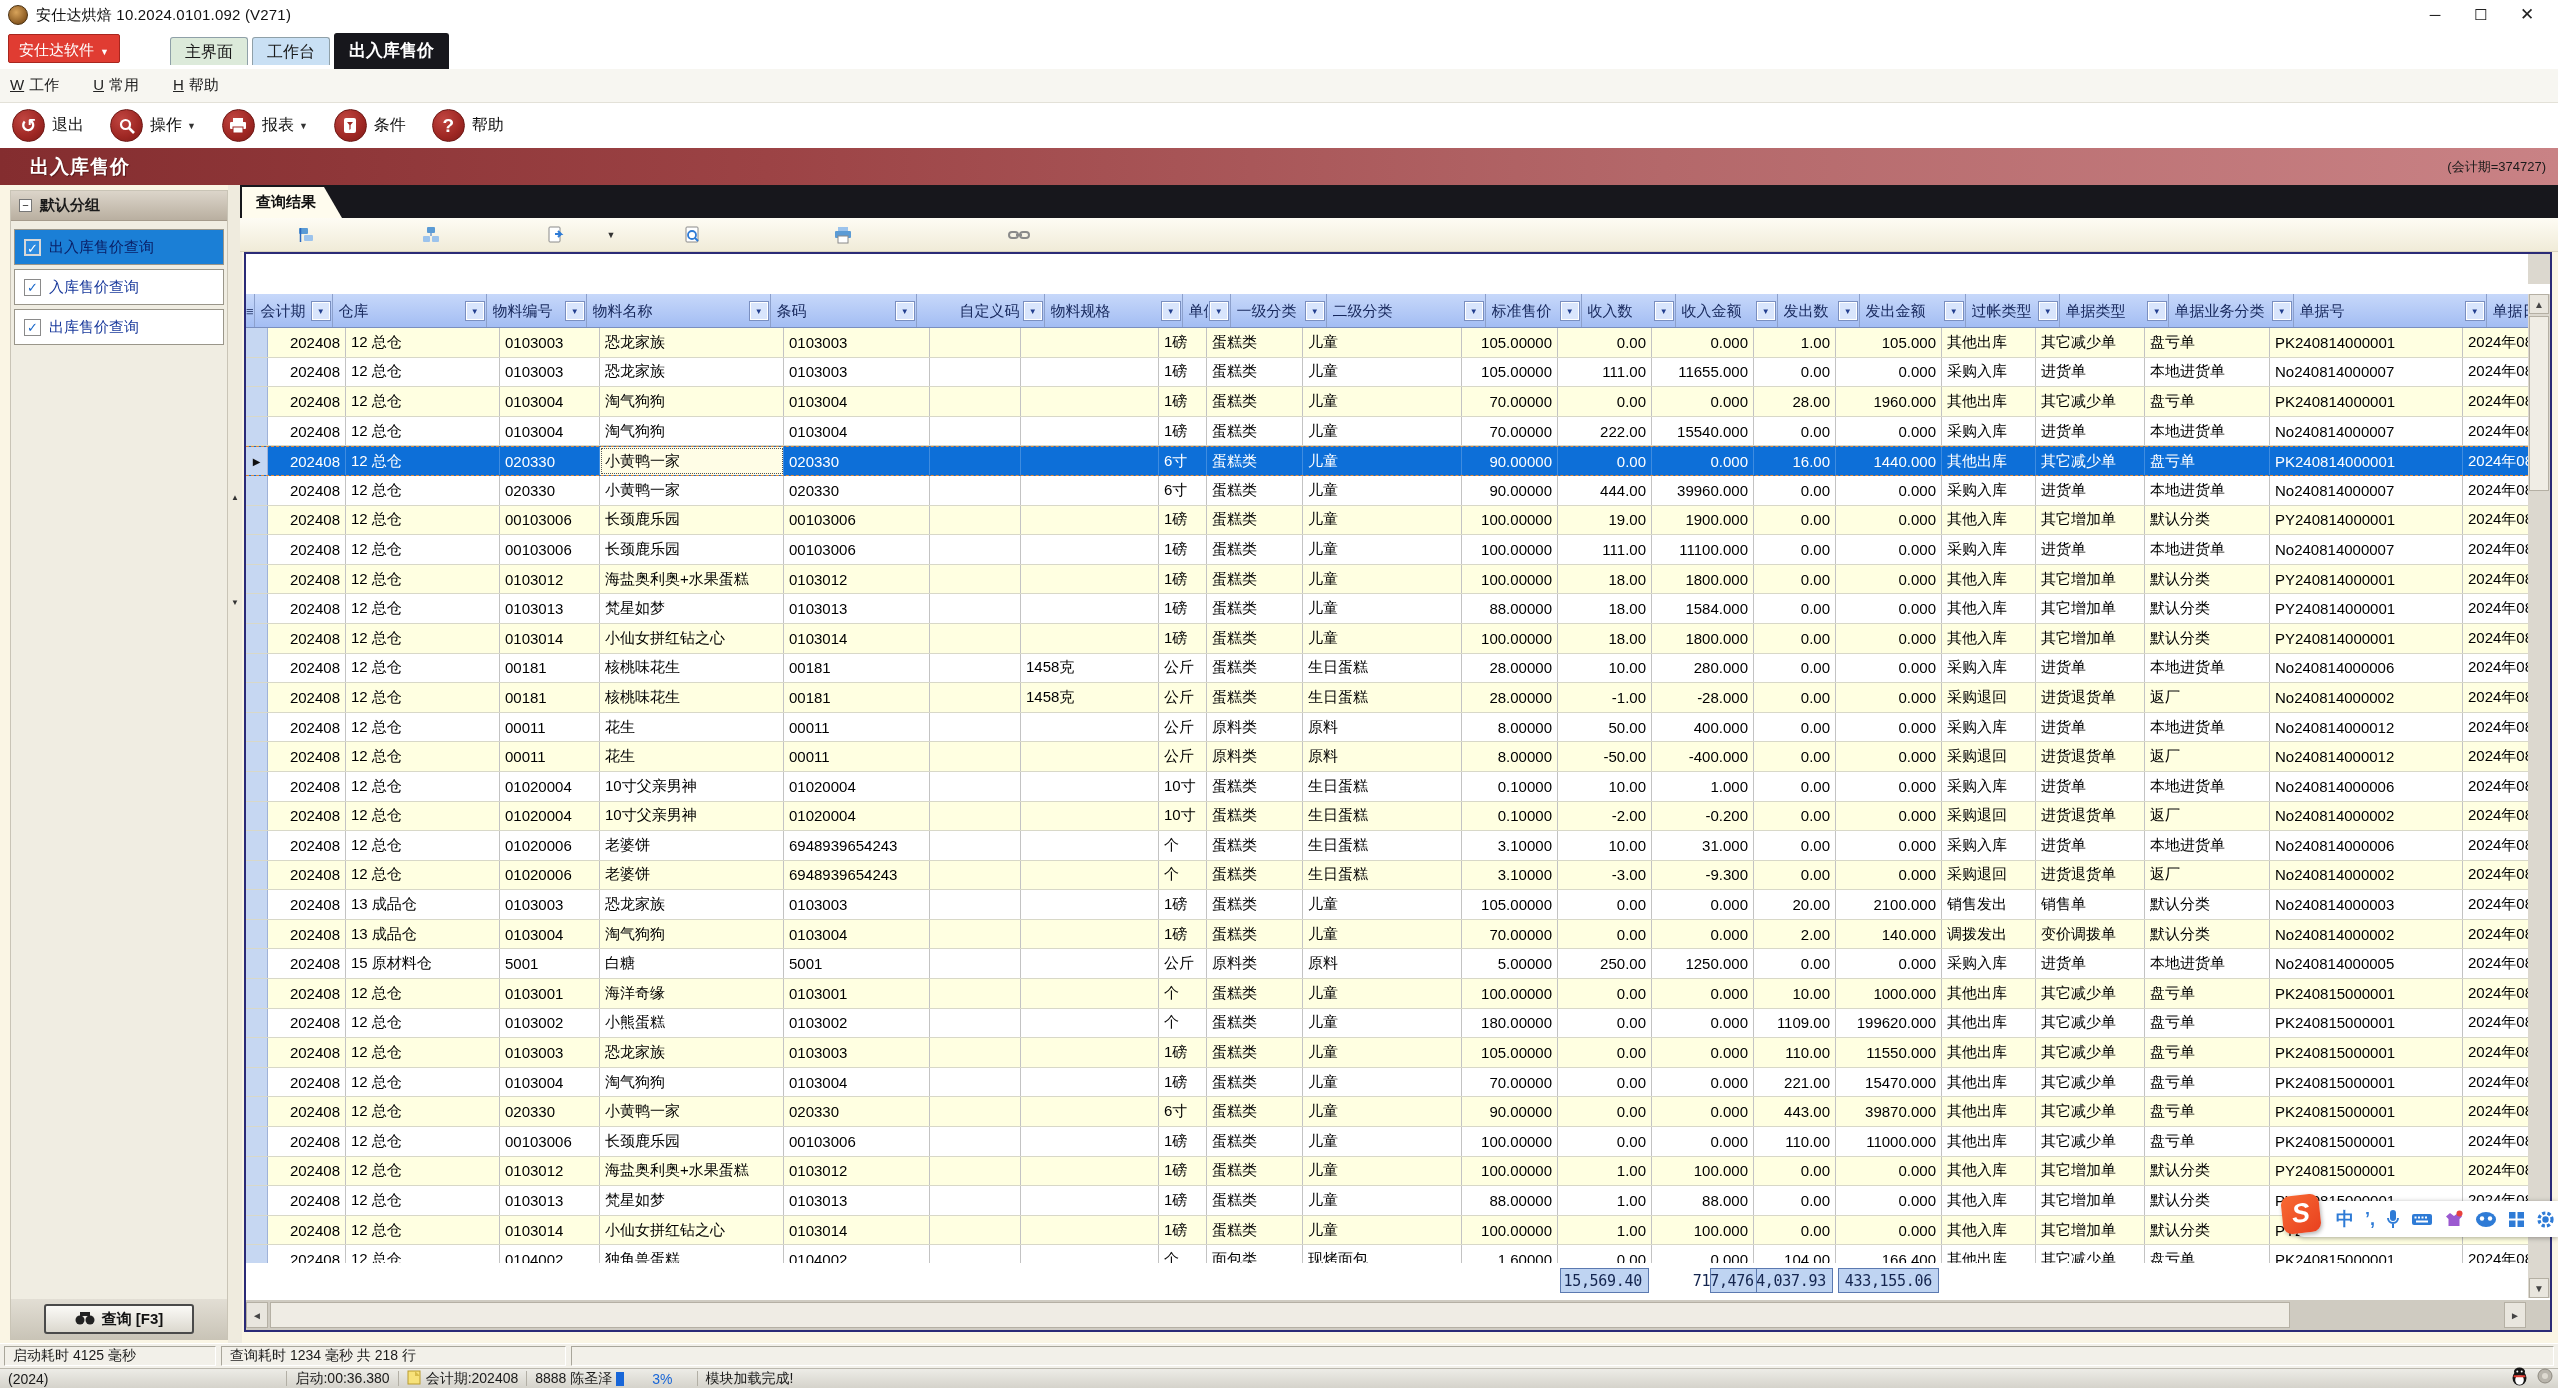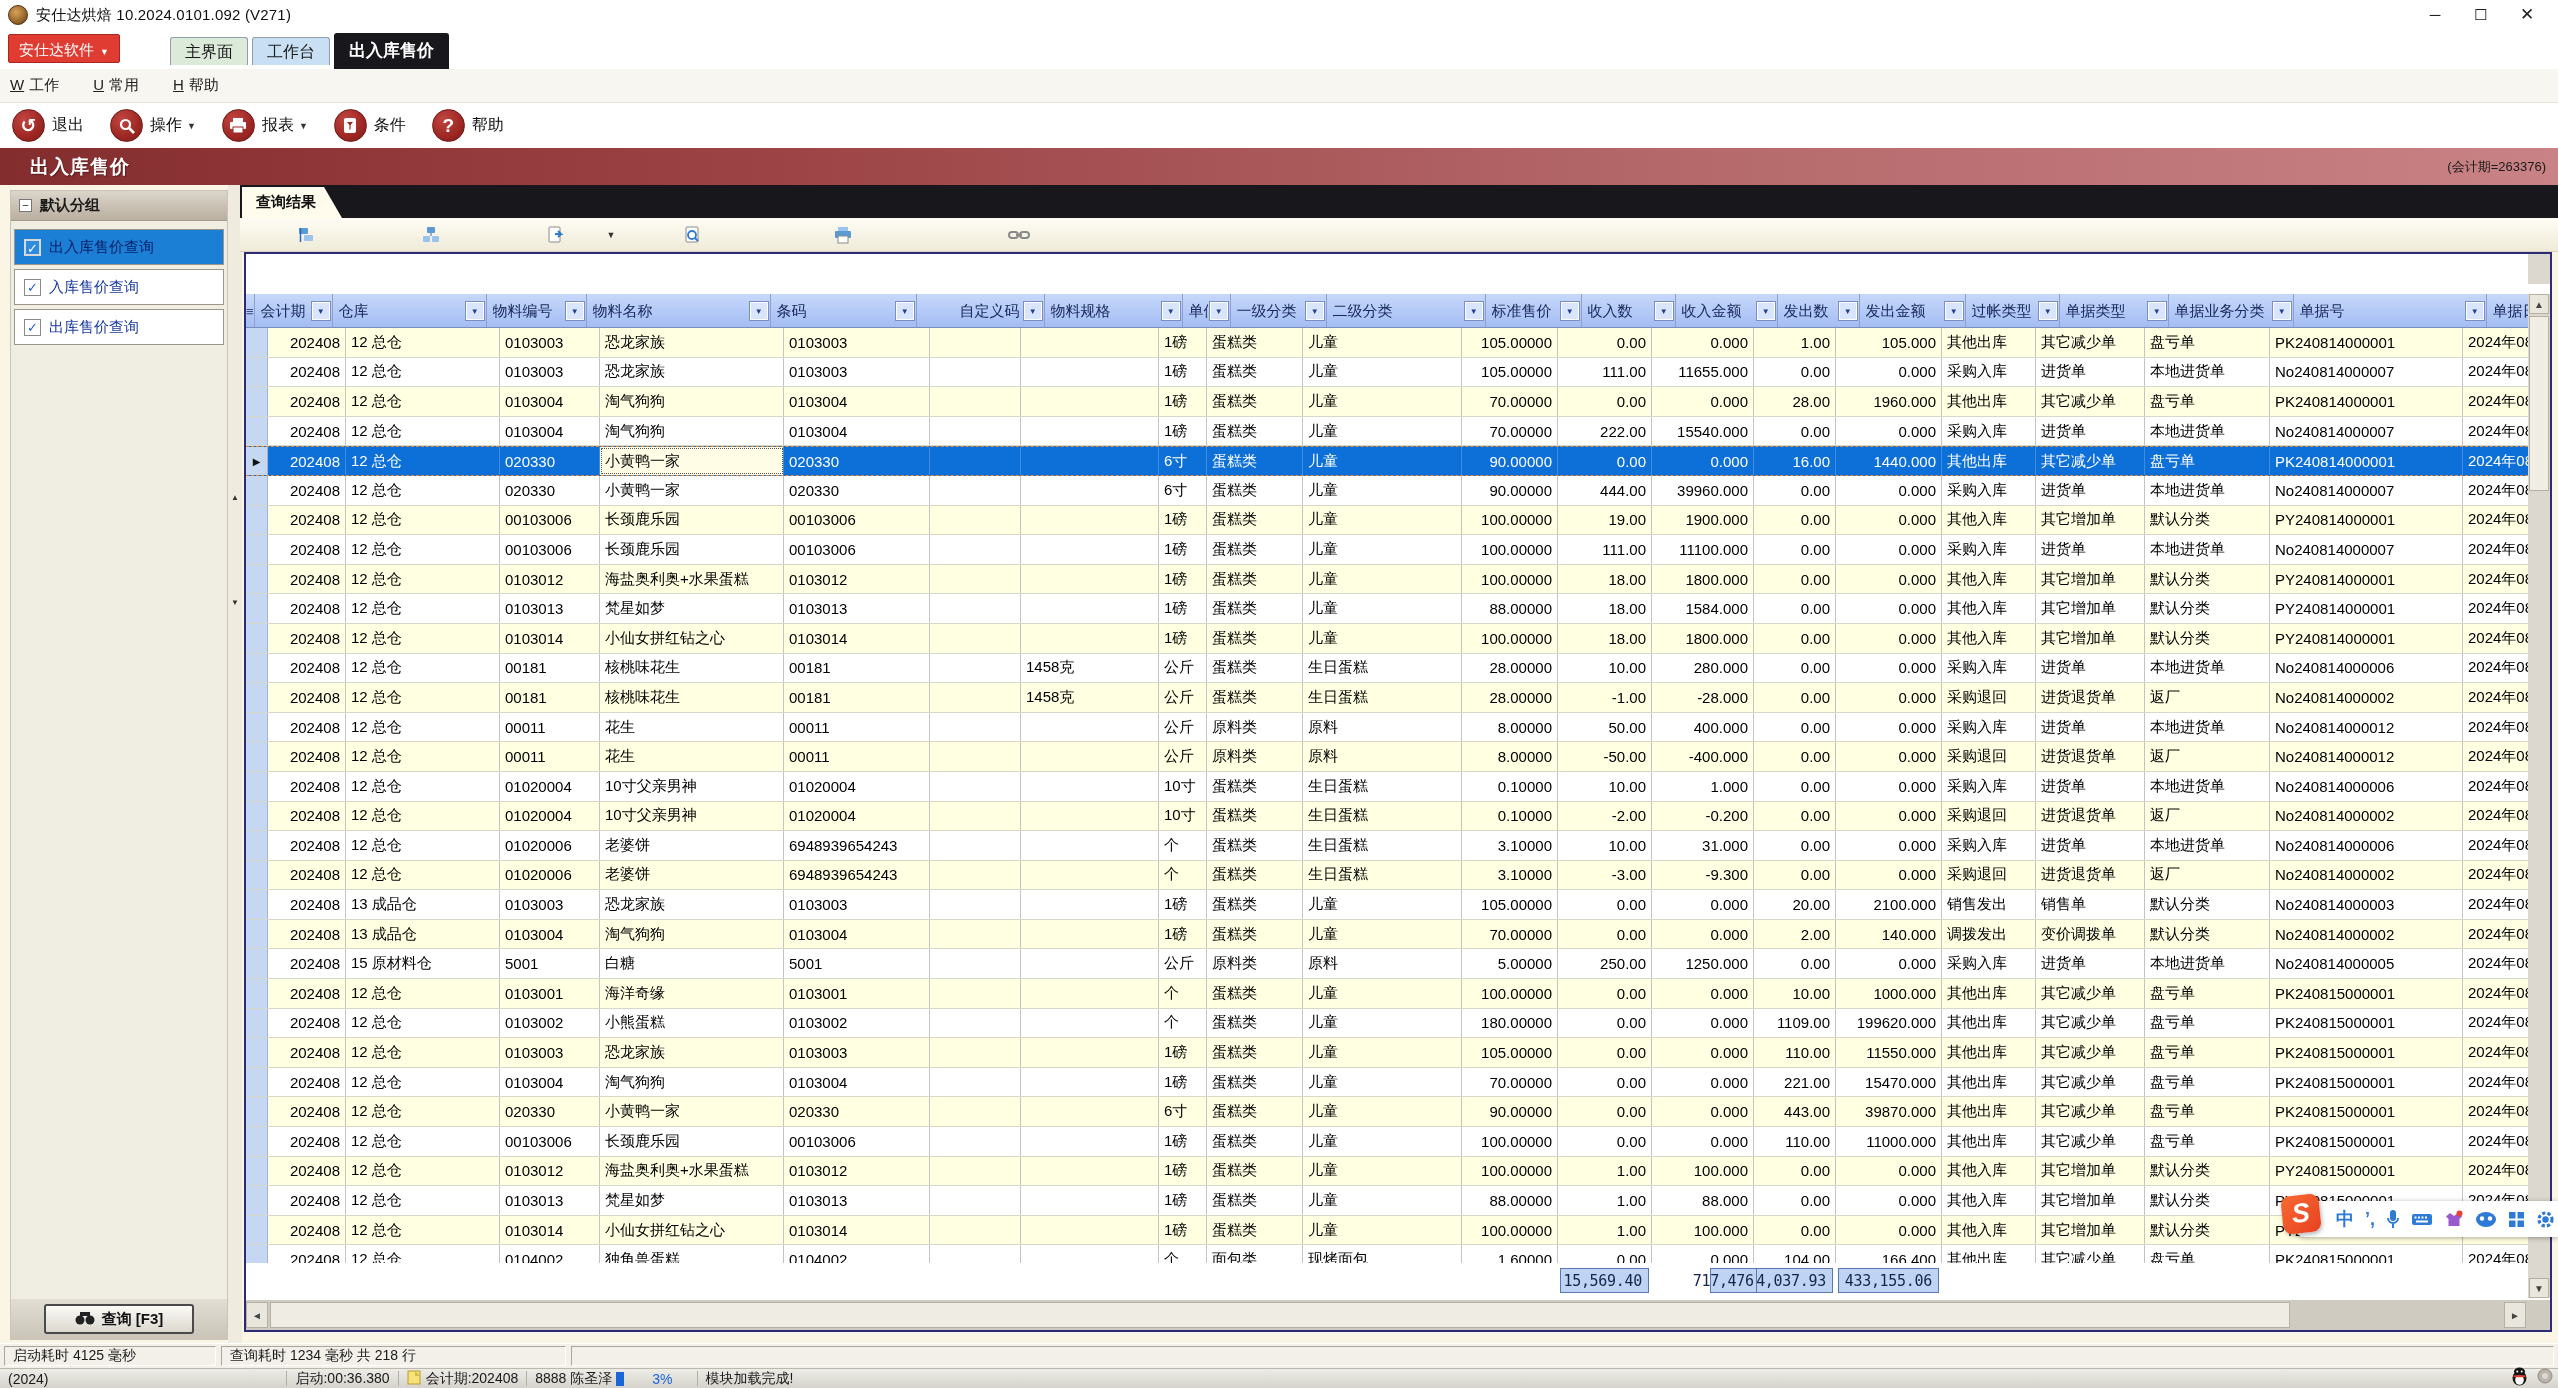--- a/index.html
+++ b/index.html
@@ -214,21 +214,21 @@
       <span class="tlabel">条件</span>
     </div>
     <div class="tbtn">
       <span class="ticon">?</span>
       <span class="tlabel">帮助</span>
     </div>
   </div>
 
 <div class="abs" id="banner">
   <div id="banner-title">出入库售价</div>
-  <div id="banner-right">(会计期=263376)</div>
+  <div id="banner-right">(会计期=374727)</div>
 </div>
 
 <div class="abs" id="sidebar">
   <div id="sb-header">
     <div id="sb-collapse">−</div>
     <div id="sb-title">默认分组</div>
   </div>
   <div id="sb-items">
       <div class="sb-box sel" style="top: 38px;">
         <span class="cb">✓</span>

